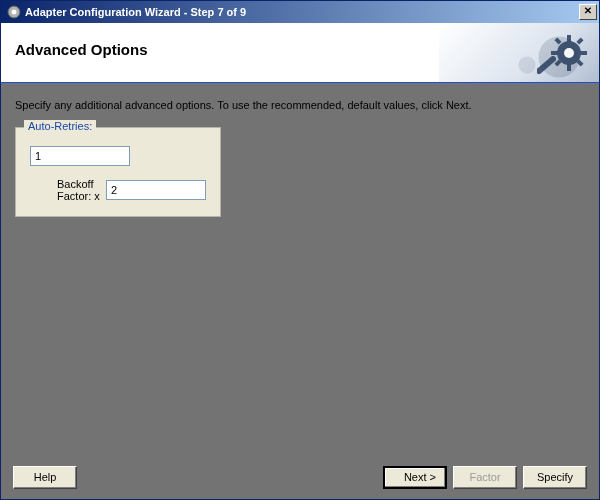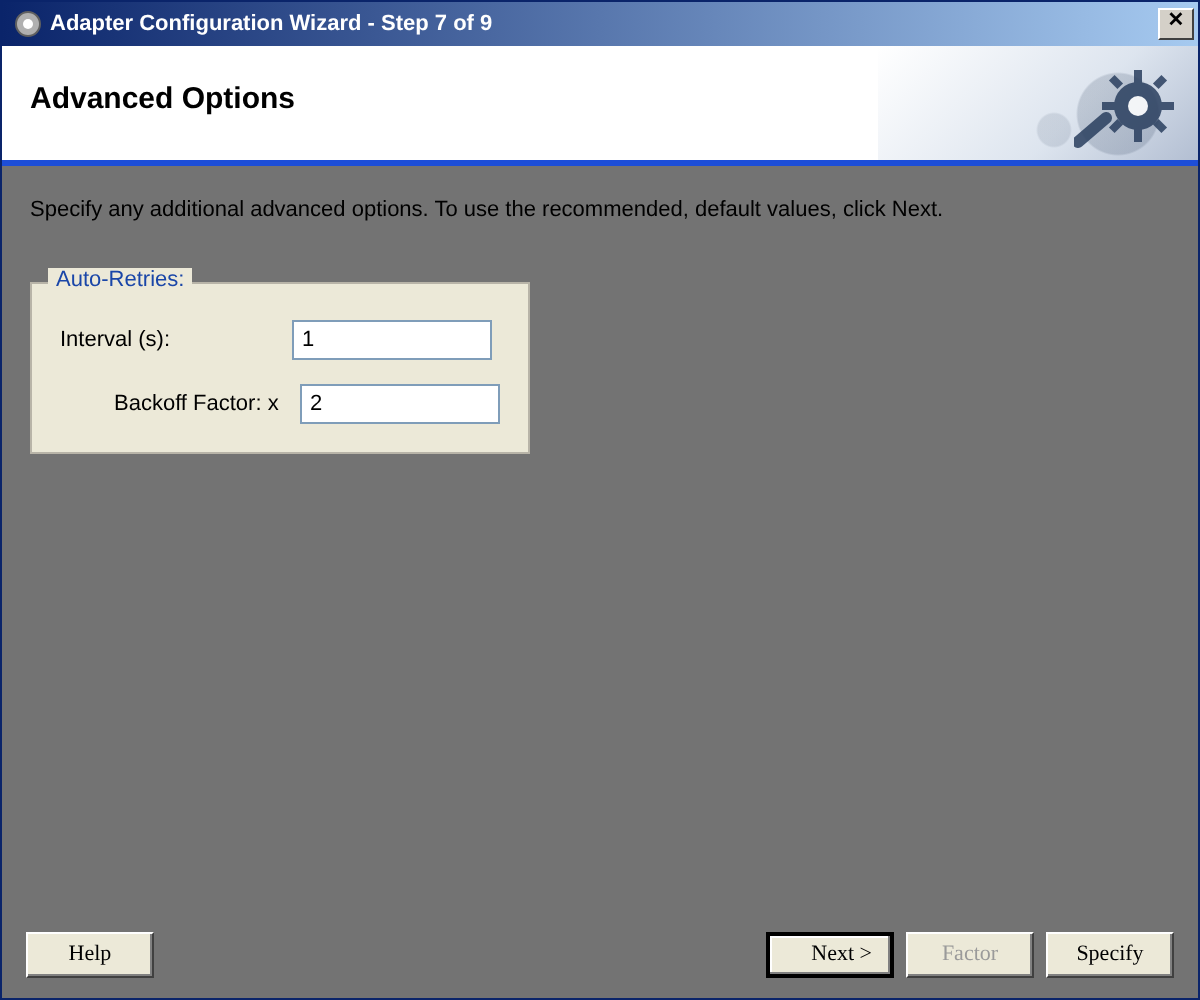--- a/index.html
+++ b/index.html
@@ -46,21 +46,21 @@
     font-family: Arial, sans-serif;
     font-size: 10px;
     font-weight: bold;
     text-align: center;
     line-height: 12px;
     cursor: default;
   }
   .header-panel {
     height: 60px;
     background: #fff;
-    border-bottom: 3px solid #1d4ed8;
+    border-bottom: 1px solid #1d4ed8;
     position: relative;
     overflow: hidden;
   }
   .header-title {
     position: absolute;
     left: 14px; top: 18px;
     font-size: 15px;
     font-weight: bold;
     color: #000;
   }
@@ -74,26 +74,26 @@
       linear-gradient(135deg, rgba(120,150,190,.0) 0%, rgba(120,150,190,.25) 60%, rgba(60,90,140,.4) 100%);
   }
   .header-art svg { position: absolute; right: 6px; top: 4px; }
   .content {
     flex: 1;
     padding: 16px 14px 8px 14px;
   }
   .instruction {
     font-size: 11px;
     color: #000;
-    margin-bottom: 30px;
+    margin-bottom: 16px;
   }
   .groupbox {
     border: 1px solid #b8b4a8;
     position: relative;
-    width: 250px;
+    width: 206px;
     padding: 18px 14px 14px 14px;
     background: #ece9d8;
   }
   .groupbox .legend {
     position: absolute;
     top: -8px; left: 8px;
     background: #ece9d8;
     padding: 0 4px;
     color: #1a46a8;
     font-size: 11px;
@@ -126,21 +126,21 @@
   }
   .spacer { flex: 1; }
   .btn {
     min-width: 64px;
     height: 23px;
     background: #ece9d8;
     border: 1px solid #404040;
     border-top-color: #fff;
     border-left-color: #fff;
     box-shadow: inset -1px -1px 0 #808080, inset 1px 1px 0 #ece9d8;
-    font-family: Liberation Serif, serif;
+    font-family: Liberation Sans, sans-serif;
     font-size: 11px;
     margin-left: 6px;
     padding: 0 10px;
     cursor: default;
     color: #000;
   }
   .btn.default {
     border: 2px solid #000;
     box-shadow: inset -1px -1px 0 #808080, inset 1px 1px 0 #fff;
     padding: 0 9px;
@@ -188,21 +188,20 @@
   </div>
 
   <div class="content">
     <div class="instruction">Specify any additional advanced options.  To use the recommended, default values, click Next.</div>
 
     <div class="groupbox">
       <div class="legend">Auto-Retries:</div>
 
 
       <div class="field-row">
-        <div class="field-label">Interval (s):</div>
         <input class="field-input" type="text" value="1" style="">
       </div>
 
       <div class="field-row">
         <div class="field-label">Backoff Factor: x</div>
         <input class="field-input" type="text" value="2" style="">
       </div>
     </div>
   </div>
 

